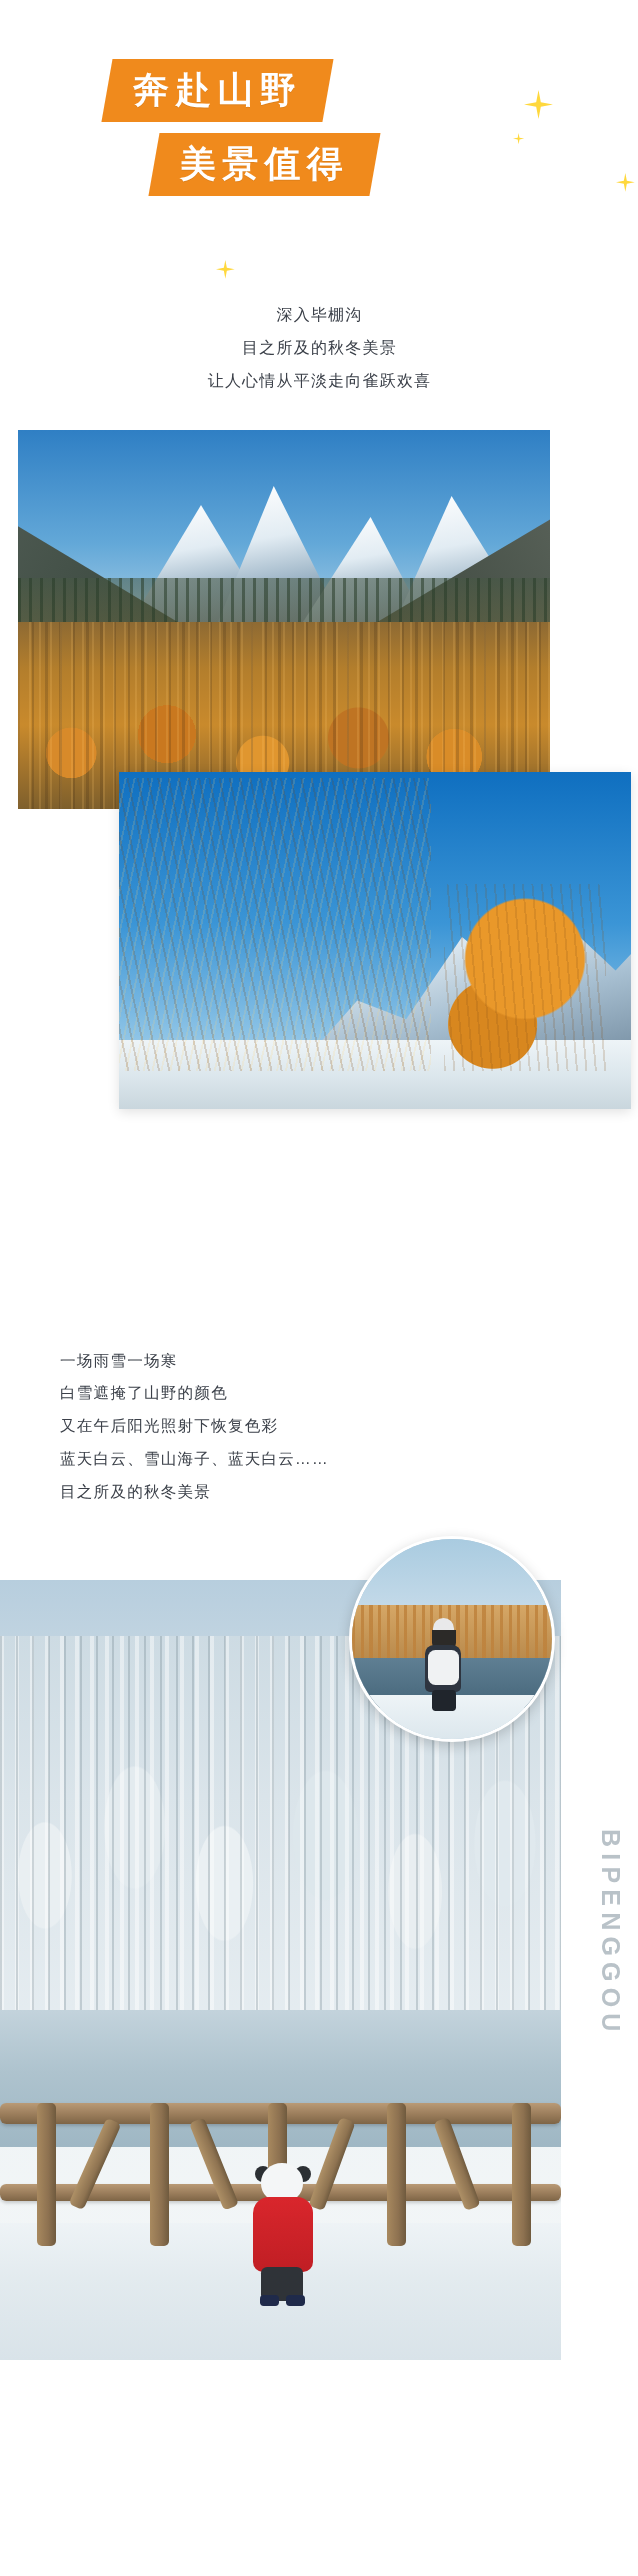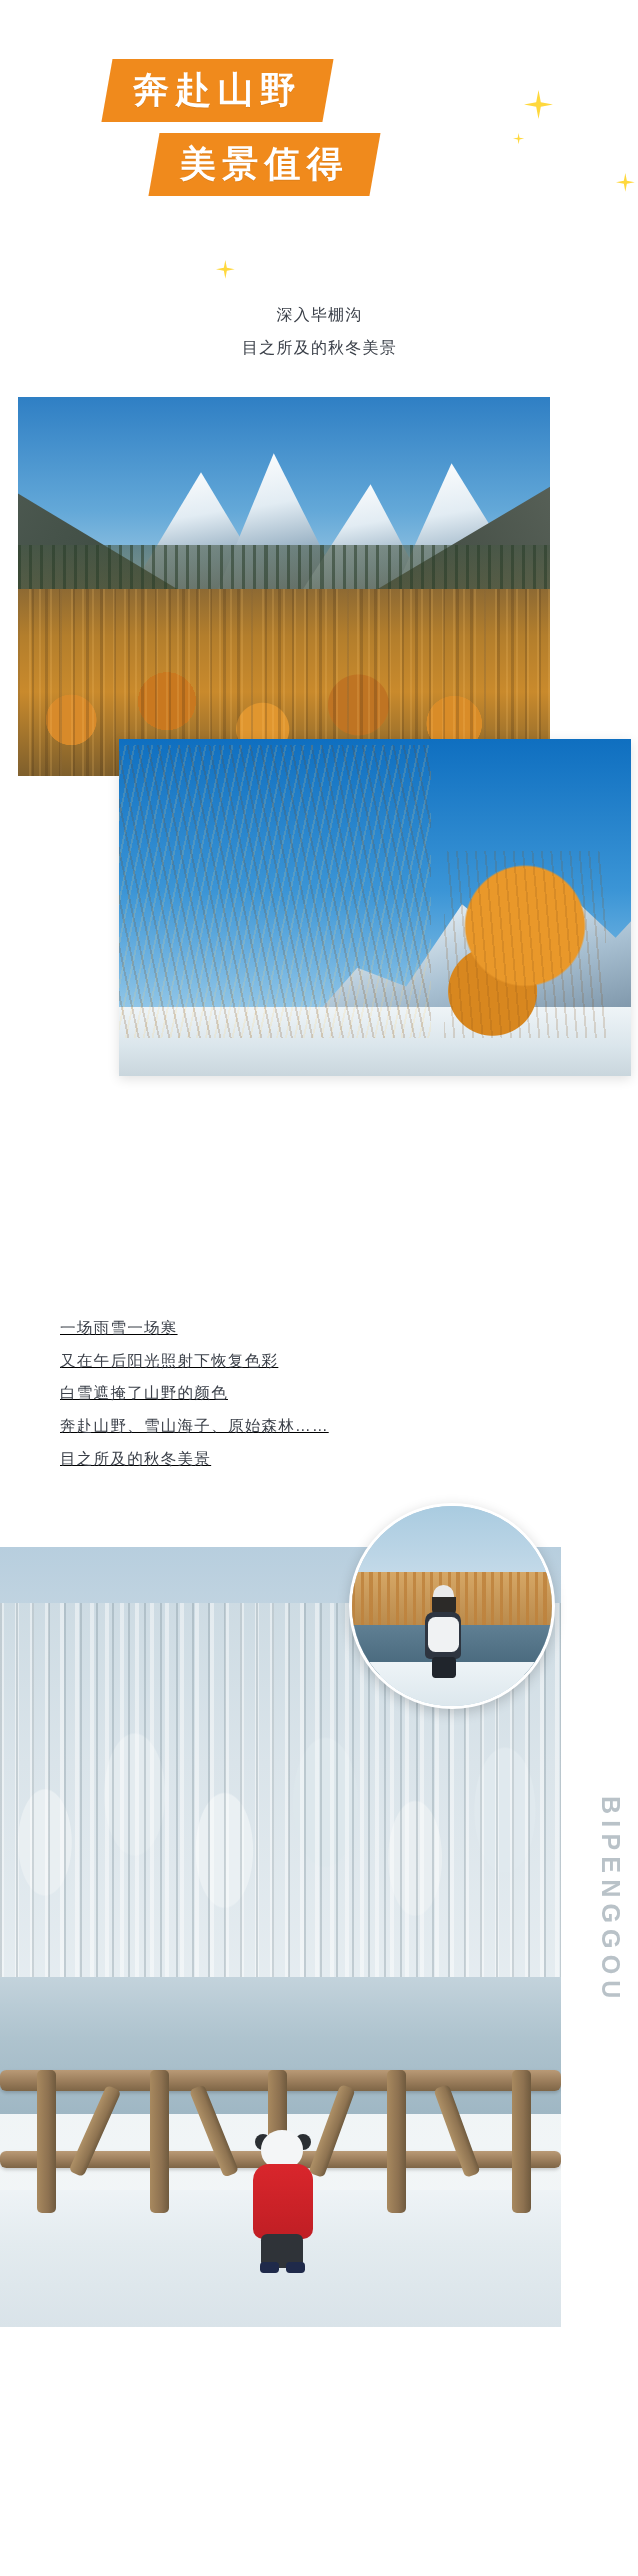--- a/index.html
+++ b/index.html
@@ -226,21 +226,20 @@
   .b-larch-right::after {
     content: "";
     position: absolute; inset: 0;
     background: repeating-linear-gradient(85deg, rgba(130,78,22,0.18) 0 1.9px, rgba(0,0,0,0) 1.9px 9.4px);
   }
 
   
   .text-block-2 {
     width: 590px;
     padding: 24px 0 27.5px 60px;
-    text-decoration: underline;
   }
   .text-block-2 p {
     color: #3b4049;
     font-size: 15.6px;
     line-height: 2.1;
     letter-spacing: 1.2px;
   }
 
   
   .photo-block-2 {
@@ -401,20 +400,21 @@
     <br>
     <div class="title-bar bar2">
       <span class="title-text">美景值得</span>
     </div>
   </div>
 </div>
 
 <div class="intro">
   <p>深入毕棚沟</p>
   <p>目之所及的秋冬美景</p>
+  <p>让人心情从平淡走向雀跃欢喜</p>
 </div>
 
 <div class="photo-block-1">
 
   <div class="photo-a">
     <div class="photo-a-sky"></div>
     <div class="peak peak-1"></div>
     <div class="peak peak-2"></div>
     <div class="peak peak-3"></div>
     <div class="peak peak-4"></div>
@@ -428,23 +428,23 @@
     <div class="photo-b-sky"></div>
     <div class="b-mountain"></div>
     <div class="b-snowfield"></div>
     <div class="b-larch-right"></div>
     <div class="b-larch"></div>
   </div>
 </div>
 
 <div class="text-block-2">
   <p>一场雨雪一场寒</p>
+  <p>白雪遮掩了山野的颜色</p>
   <p>又在午后阳光照射下恢复色彩</p>
-  <p>白雪遮掩了山野的颜色</p>
-  <p>奔赴山野、雪山海子、原始森林……</p>
+  <p>蓝天白云、雪山海子、蓝天白云……</p>
   <p>目之所及的秋冬美景</p>
 </div>
 
 <div class="photo-block-2">
   <div class="photo-c">
     <div class="c-sky"></div>
     <div class="c-forest"></div>
     <div class="c-water"></div>
     <div class="c-snowground"></div>
 

